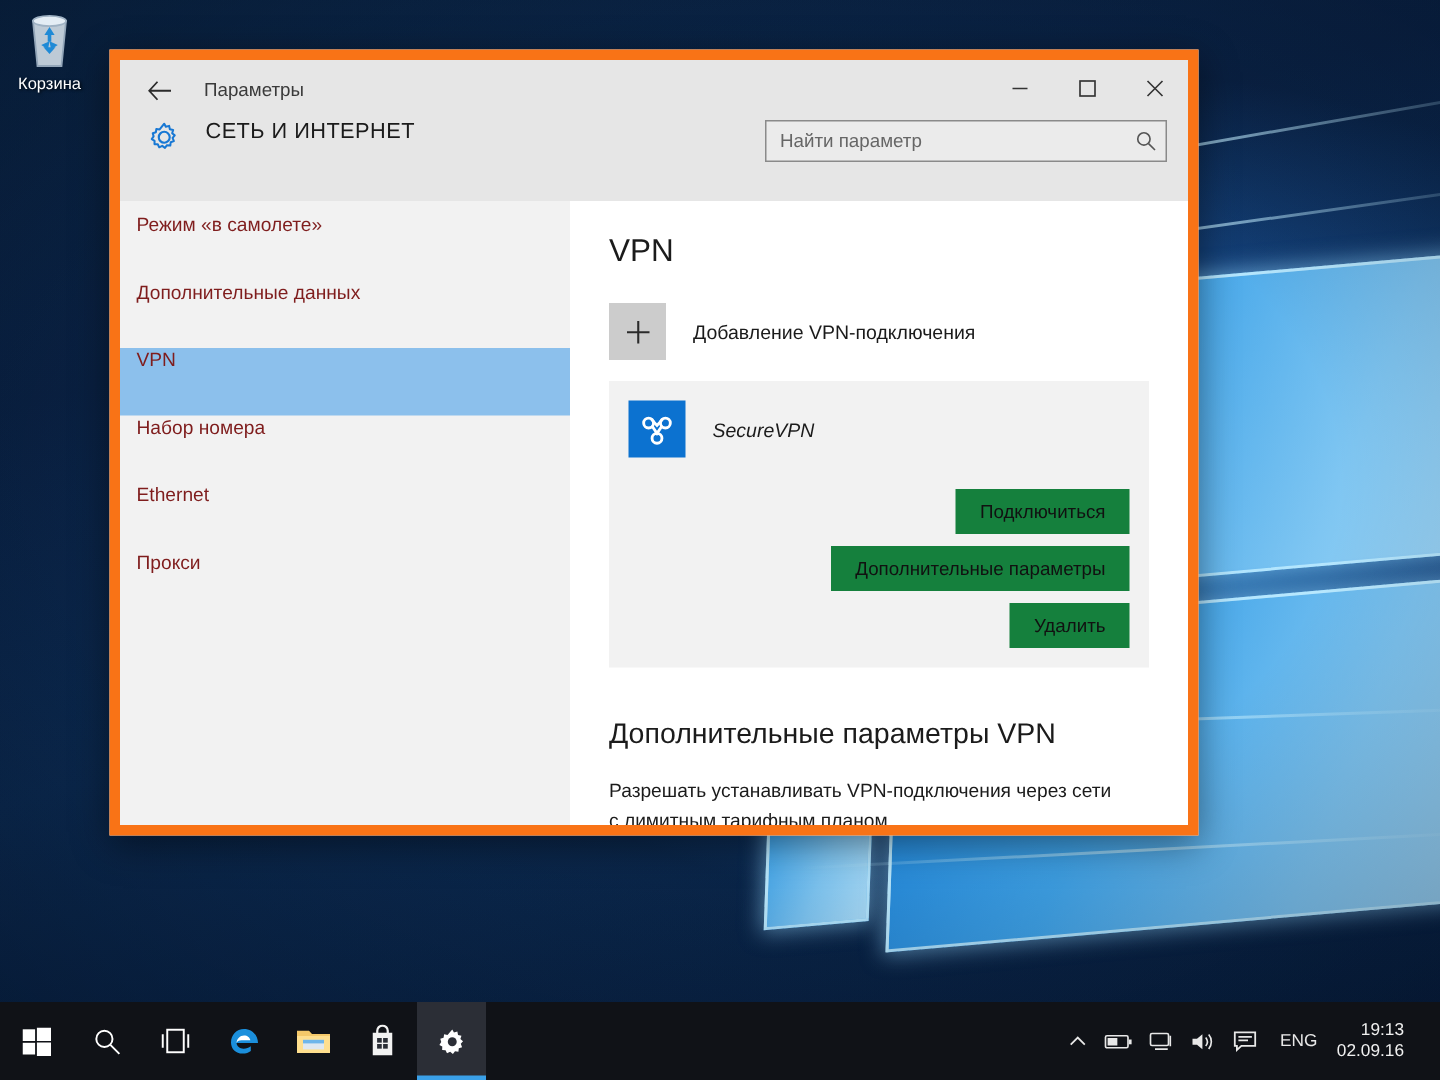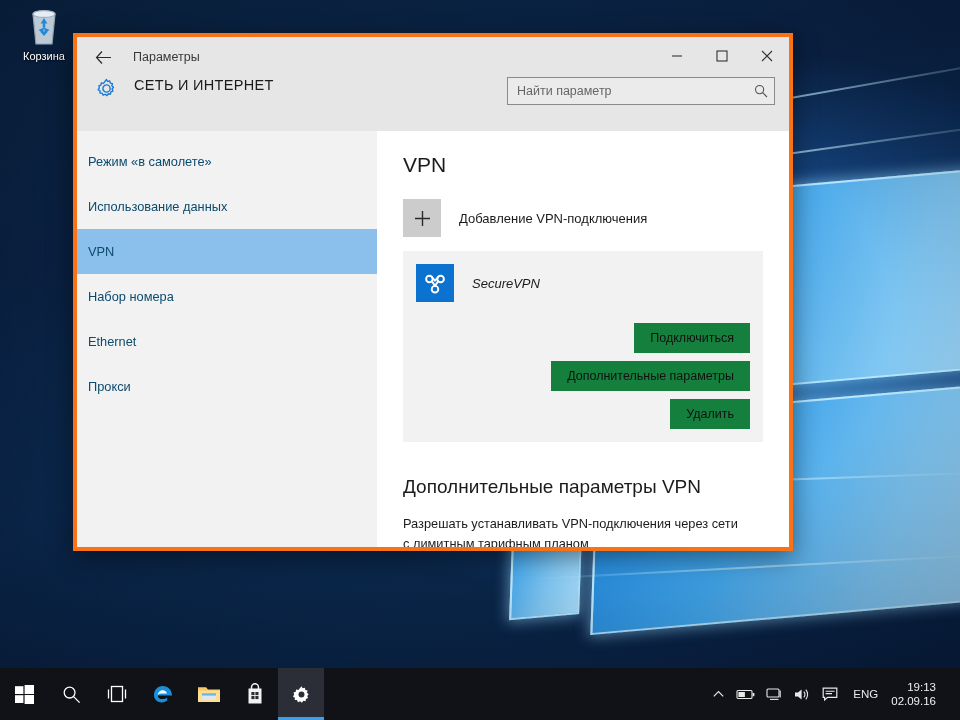--- a/index.html
+++ b/index.html
@@ -49,35 +49,35 @@
   .ray.r3 { left: 30px; top: 196px; width: 480px; transform: rotate(-2deg); }
   .ray.r4 { left: 40px; top: 420px; width: 470px; transform: rotate(3deg); }
   .ray.r5 { left: 40px; top: 506px; width: 470px; transform: rotate(2deg); }
   .vignette {
     position: absolute; inset: 0;
     background: radial-gradient(ellipse 95% 85% at 55% 45%, rgba(0,0,0,0) 40%, rgba(0,8,24,0.55) 100%);
   }
 
   
   .desk-icon {
-    position: absolute; left: 11px; top: 6px;
+    position: absolute; left: 0; top: 6px;
     width: 66px; text-align: center;
     color: #fff; font-size: 11px;
     text-shadow: 1px 1px 2px rgba(0,0,0,0.85);
   }
   .desk-icon .glyph { display: block; height: 42px; }
   .desk-icon .label { display: block; margin-top: 2px; line-height: 13px; }
 
   
   #settings-window {
     position: absolute;
     left: 73px; top: 33px;
     width: 712px; height: 510px;
     background: #ffffff;
-    border: 4px solid #f97316;
+    border: 7px solid #f97316;
     box-shadow: 0 6px 24px rgba(0,0,0,0.45);
     display: flex; flex-direction: column;
     overflow: hidden;
   }
   .titlebar {
     height: 40px; flex: none;
     background: #e6e6e6;
     display: flex; align-items: center;
     position: relative;
   }
@@ -131,23 +131,23 @@
 
   
   .sidebar {
     width: 300px; flex: none;
     background: #f2f2f2;
     padding-top: 8px;
     box-sizing: border-box;
   }
   .nav-item {
     height: 45px;
-    display: flex; align-items: center;
+    display: flex; align-items: flex-start;
     padding-left: 11px;
-    font-size: 12.8px; color: #0c4a6e;
+    font-size: 12.8px; color: #7f1d1d;
     box-sizing: border-box;
   }
   .nav-item.selected { background: #8cc0ec; }
 
   
   .content {
     flex: 1; background: #ffffff;
     padding: 18px 26px 0 26px;
     box-sizing: border-box;
     overflow: hidden;
@@ -321,21 +321,21 @@
       </div>
     </div>
 
     <div class="body-row">
 
       <div class="sidebar">
         <div class="nav-item">
             <span>Режим «в самолете»</span>
           </div>
         <div class="nav-item">
-            <span>Использование данных</span>
+            <span>Дополнительные данных</span>
           </div>
         <div class="nav-item selected">
             <span>VPN</span>
           </div>
         <div class="nav-item">
             <span>Набор номера</span>
           </div>
         <div class="nav-item">
             <span>Ethernet</span>
           </div>

